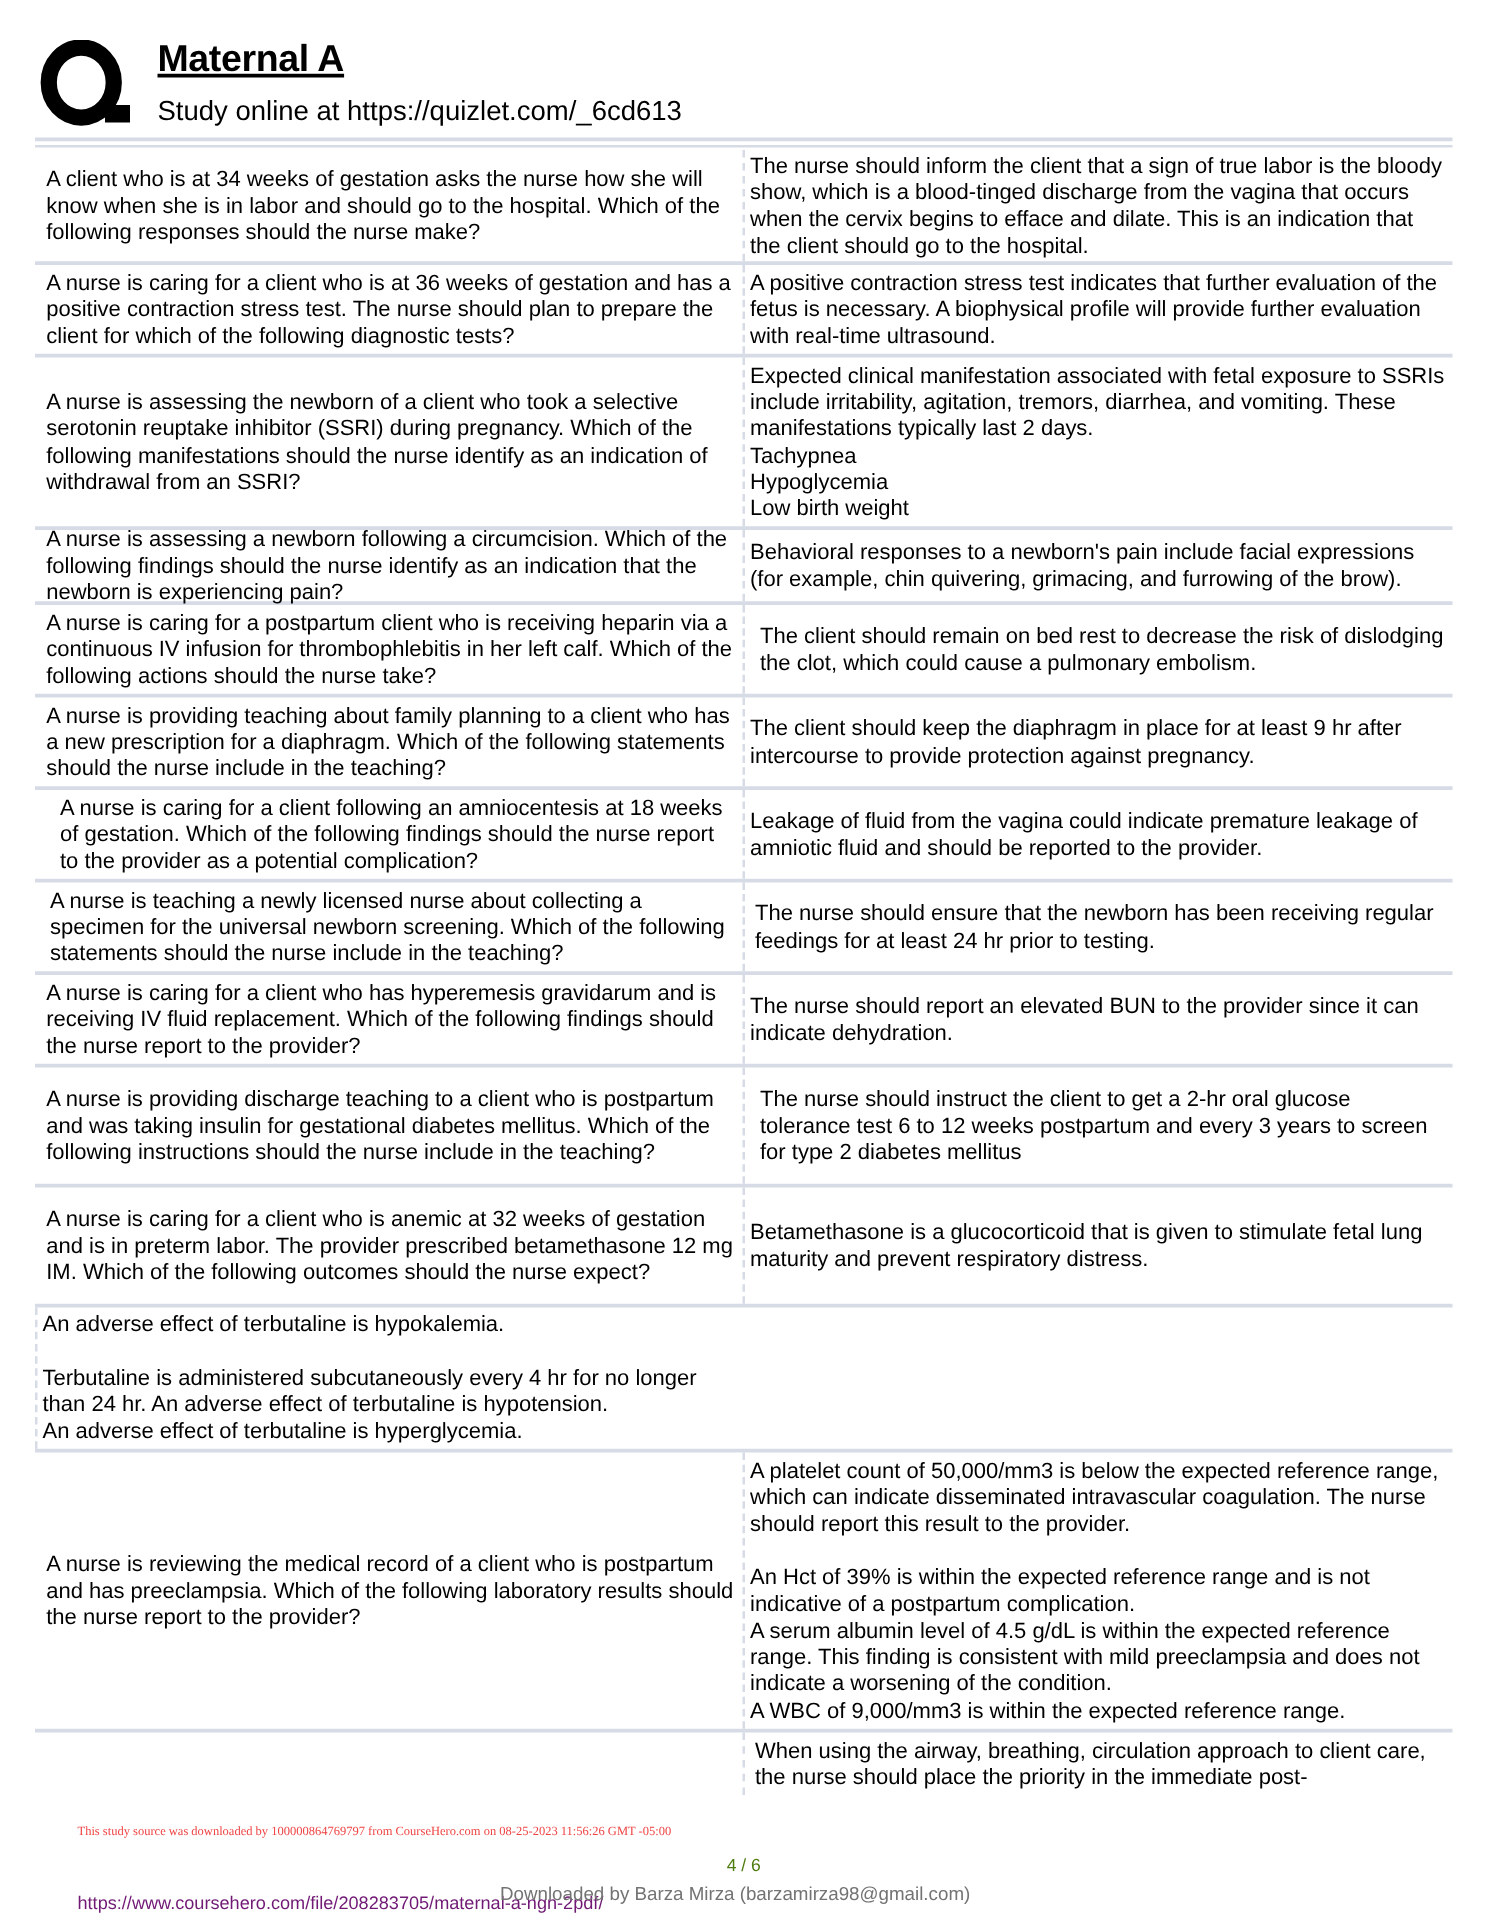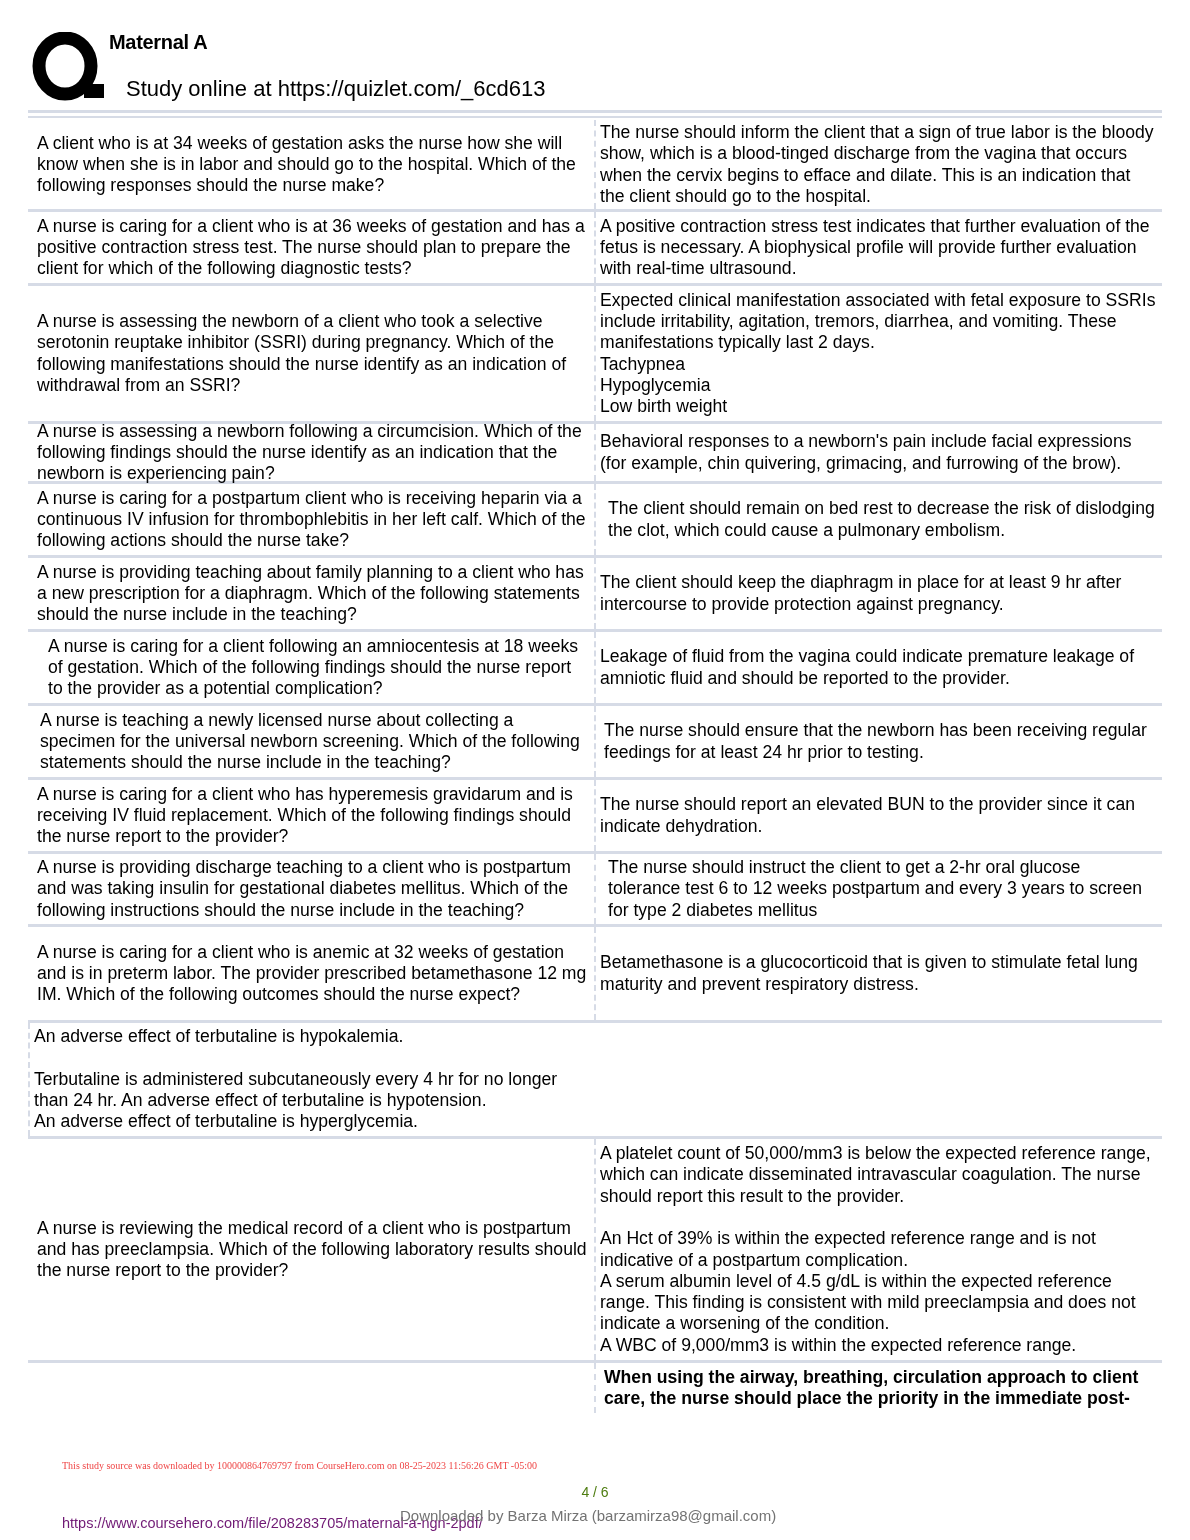--- a/index.html
+++ b/index.html
@@ -5,22 +5,23 @@
     html, body { margin: 0; padding: 0; background: #ffffff; }
     body {
       width: 1190px; height: 1540px; position: relative; overflow: hidden;
       font-family: "Liberation Sans", sans-serif; color: #000;
     }
     .header { position: absolute; left: 28px; top: 24px; height: 84px; width: 1140px; }
     .logo {
       position: absolute; left: 4px; top: 8px; width: 72px; height: 72px;
     }
     .title {
-      position: absolute; left: 81px; top: 7px; font-size: 20px; font-weight: bold;
+      position: absolute; left: 98px; top: 7px; font-size: 30px; font-weight: bold;
       letter-spacing: -0.3px;
+      text-decoration: underline;
     }
     .subtitle {
       position: absolute; left: 98px; top: 52px; font-size: 22px;
     }
     .hr1 { position: absolute; left: 28px; top: 110px; width: 1134px; height: 3px; background: #d6dbe6; }
     .hr2 { position: absolute; left: 28px; top: 116px; width: 1134px; height: 2px; background: #d6dbe6; }
 
     .table { position: absolute; left: 28px; top: 120px; width: 1134px; }
     .row {
       display: flex; border-bottom: 3px solid #d6dbe6; box-sizing: border-box;
@@ -138,21 +139,21 @@
       </div>
   </div>
   <div class="row" style="height:74px">
     <div class="cell term">
         <span class="txt">A nurse is caring for a client who has hyperemesis gravidarum and is receiving IV fluid replacement. Which of the following findings should the nurse report to the provider?</span>
       </div>
     <div class="cell def">
         <span class="txt">The nurse should report an elevated BUN to the provider since it can indicate dehydration.</span>
       </div>
   </div>
-  <div class="row" style="height:73px">
+  <div class="row" style="height:96px">
     <div class="cell term">
         <span class="txt">A nurse is providing discharge teaching to a client who is postpartum and was taking insulin for gestational diabetes mellitus. Which of the following instructions should the nurse include in the teaching?</span>
       </div>
     <div class="cell def indent">
         <span class="txt">The nurse should instruct the client to get a 2-hr oral glucose tolerance test 6 to 12 weeks postpartum and every 3 years to screen for type 2 diabetes mellitus</span>
       </div>
   </div>
   <div class="row" style="height:96px">
     <div class="cell term">
         <span class="txt">A nurse is caring for a client who is anemic at 32 weeks of gestation and is in preterm labor. The provider prescribed betamethasone 12 mg IM. Which of the following outcomes should the nurse expect?</span>
@@ -174,21 +175,21 @@
         <span class="txt">A nurse is reviewing the medical record of a client who is postpartum and has preeclampsia. Which of the following laboratory results should the nurse report to the provider?</span>
       </div>
     <div class="cell def">
         <span class="txt">A platelet count of 50,000/mm3 is below the expected reference range, which can indicate disseminated intravascular coagulation. The nurse should report this result to the provider.
 
 An Hct of 39% is within the expected reference range and is not indicative of a postpartum complication.
 A serum albumin level of 4.5 g/dL is within the expected reference range. This finding is consistent with mild preeclampsia and does not indicate a worsening of the condition.
 A WBC of 9,000/mm3 is within the expected reference range.</span>
       </div>
   </div>
-  <div class="row" style="height:50px; border-bottom:none;font-weight:bold;">
+  <div class="row" style="height:50px; border-bottom:none;">
     <div class="cell term">
         <span class="txt"></span>
       </div>
     <div class="cell def indent-l" style="align-items:flex-start; padding-top:4px;">
         <span class="txt">When using the airway, breathing, circulation approach to client care, the nurse should place the priority in the immediate post-</span>
       </div>
   </div>
 </div>
 
 <div class="footer-src">This study source was downloaded by 100000864769797 from CourseHero.com on 08-25-2023 11:56:26 GMT -05:00</div>

